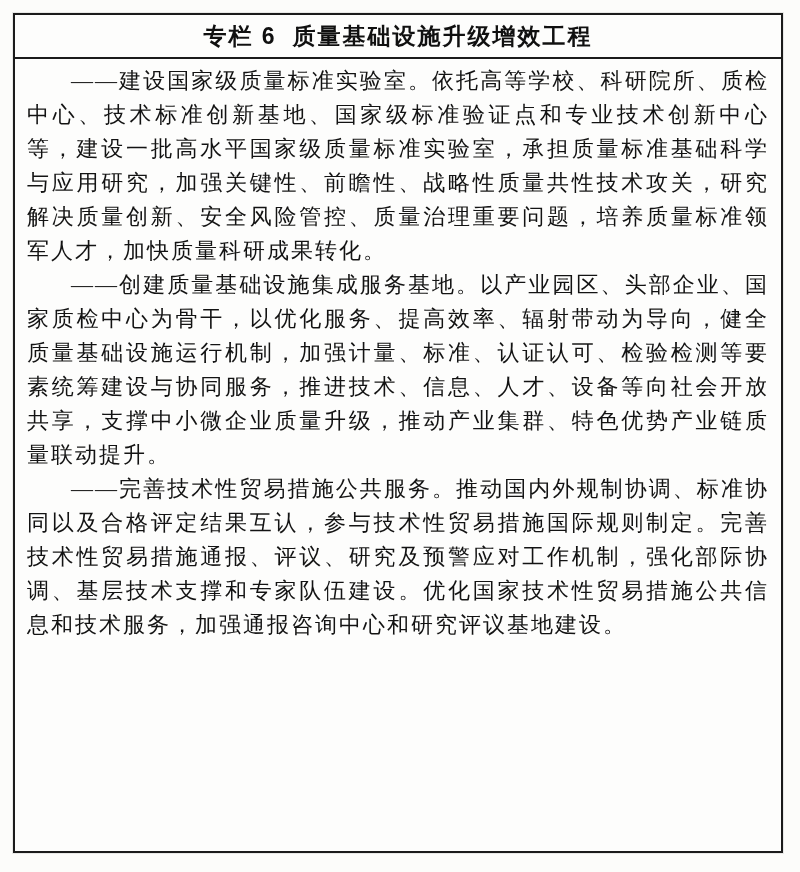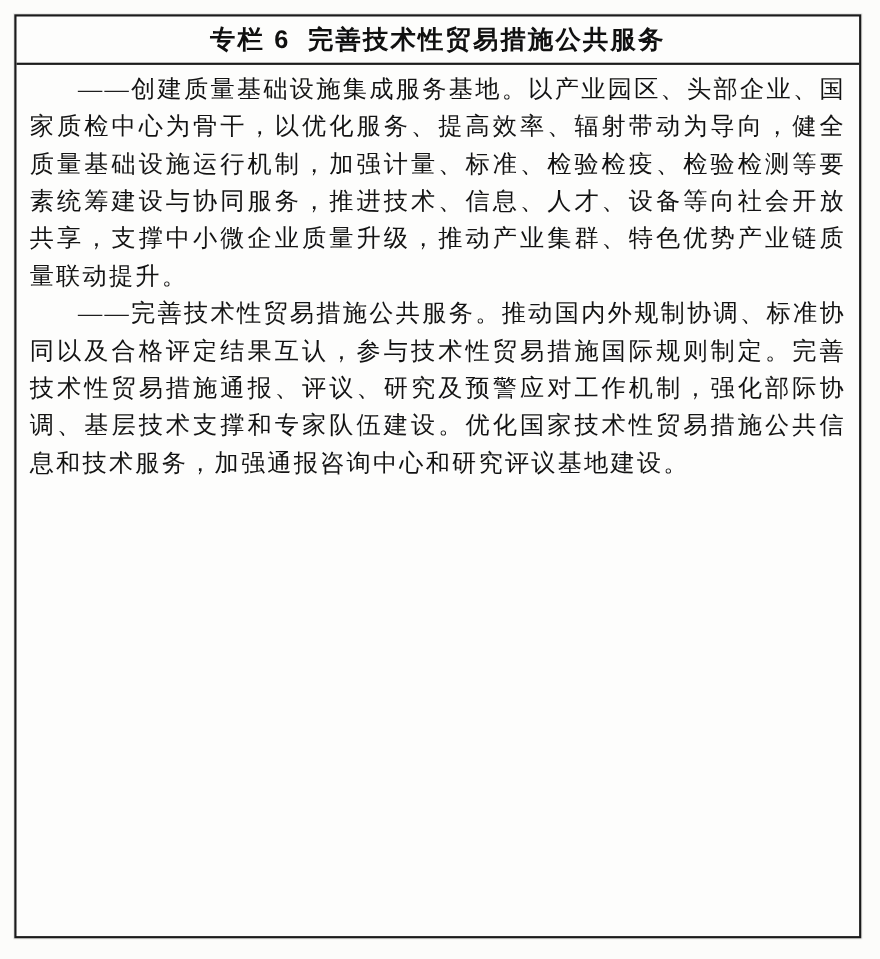--- a/index.html
+++ b/index.html
@@ -58,20 +58,21 @@
     text-indent: 2em;
   }
 </style>
 </head>
 <body>
 
 <div class="page">
   <div class="panel">
     <div class="panel-header">
       <span class="panel-label">专栏 6</span>
-      <span class="panel-title">完善技术性贸易措施公共服务</span>
+      <span class="panel-title">质量基础设施升级增效工程</span>
     </div>
     <div class="panel-body">
-        <p>——创建质量基础设施集成服务基地。以产业园区、头部企业、国家质检中心为骨干，以优化服务、提高效率、辐射带动为导向，健全质量基础设施运行机制，加强计量、标准、检验检疫、检验检测等要素统筹建设与协同服务，推进技术、信息、人才、设备等向社会开放共享，支撑中小微企业质量升级，推动产业集群、特色优势产业链质量联动提升。</p>
+        <p>——建设国家级质量标准实验室。依托高等学校、科研院所、质检中心、技术标准创新基地、国家级标准验证点和专业技术创新中心等，建设一批高水平国家级质量标准实验室，承担质量标准基础科学与应用研究，加强关键性、前瞻性、战略性质量共性技术攻关，研究解决质量创新、安全风险管控、质量治理重要问题，培养质量标准领军人才，加快质量科研成果转化。</p>
+        <p>——创建质量基础设施集成服务基地。以产业园区、头部企业、国家质检中心为骨干，以优化服务、提高效率、辐射带动为导向，健全质量基础设施运行机制，加强计量、标准、认证认可、检验检测等要素统筹建设与协同服务，推进技术、信息、人才、设备等向社会开放共享，支撑中小微企业质量升级，推动产业集群、特色优势产业链质量联动提升。</p>
         <p>——完善技术性贸易措施公共服务。推动国内外规制协调、标准协同以及合格评定结果互认，参与技术性贸易措施国际规则制定。完善技术性贸易措施通报、评议、研究及预警应对工作机制，强化部际协调、基层技术支撑和专家队伍建设。优化国家技术性贸易措施公共信息和技术服务，加强通报咨询中心和研究评议基地建设。</p>
       </div>
   </div>
 </div>
 
 </body></html>

